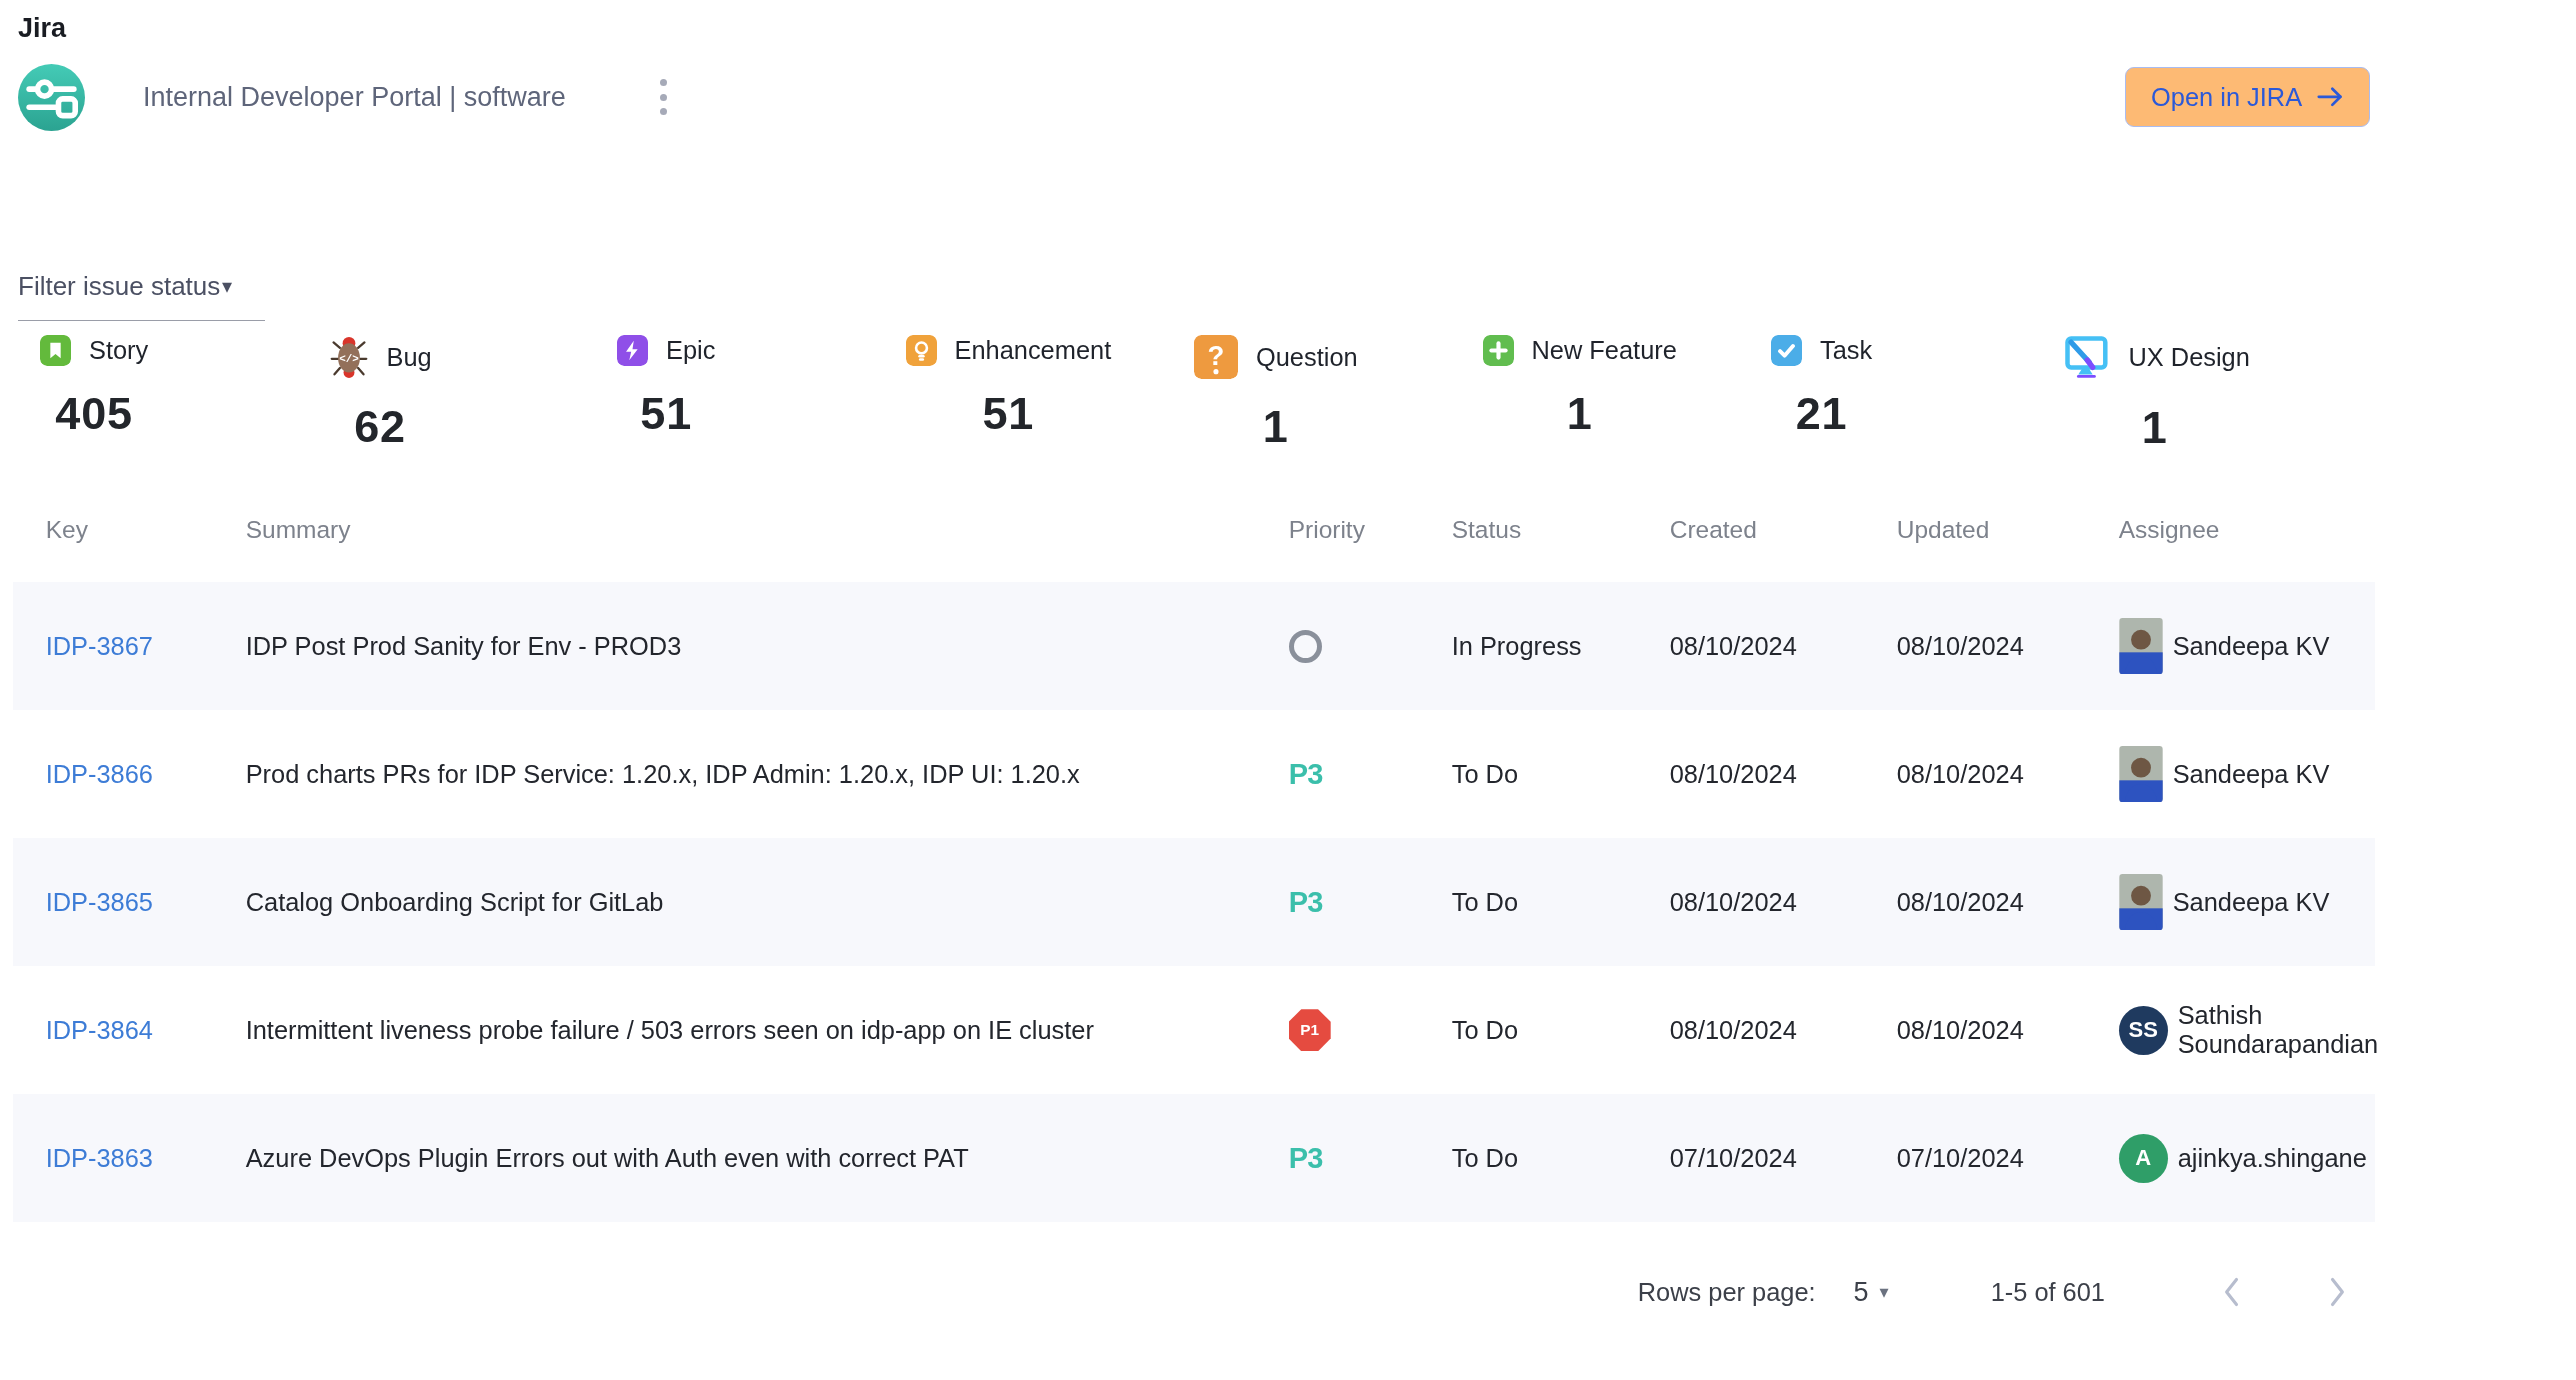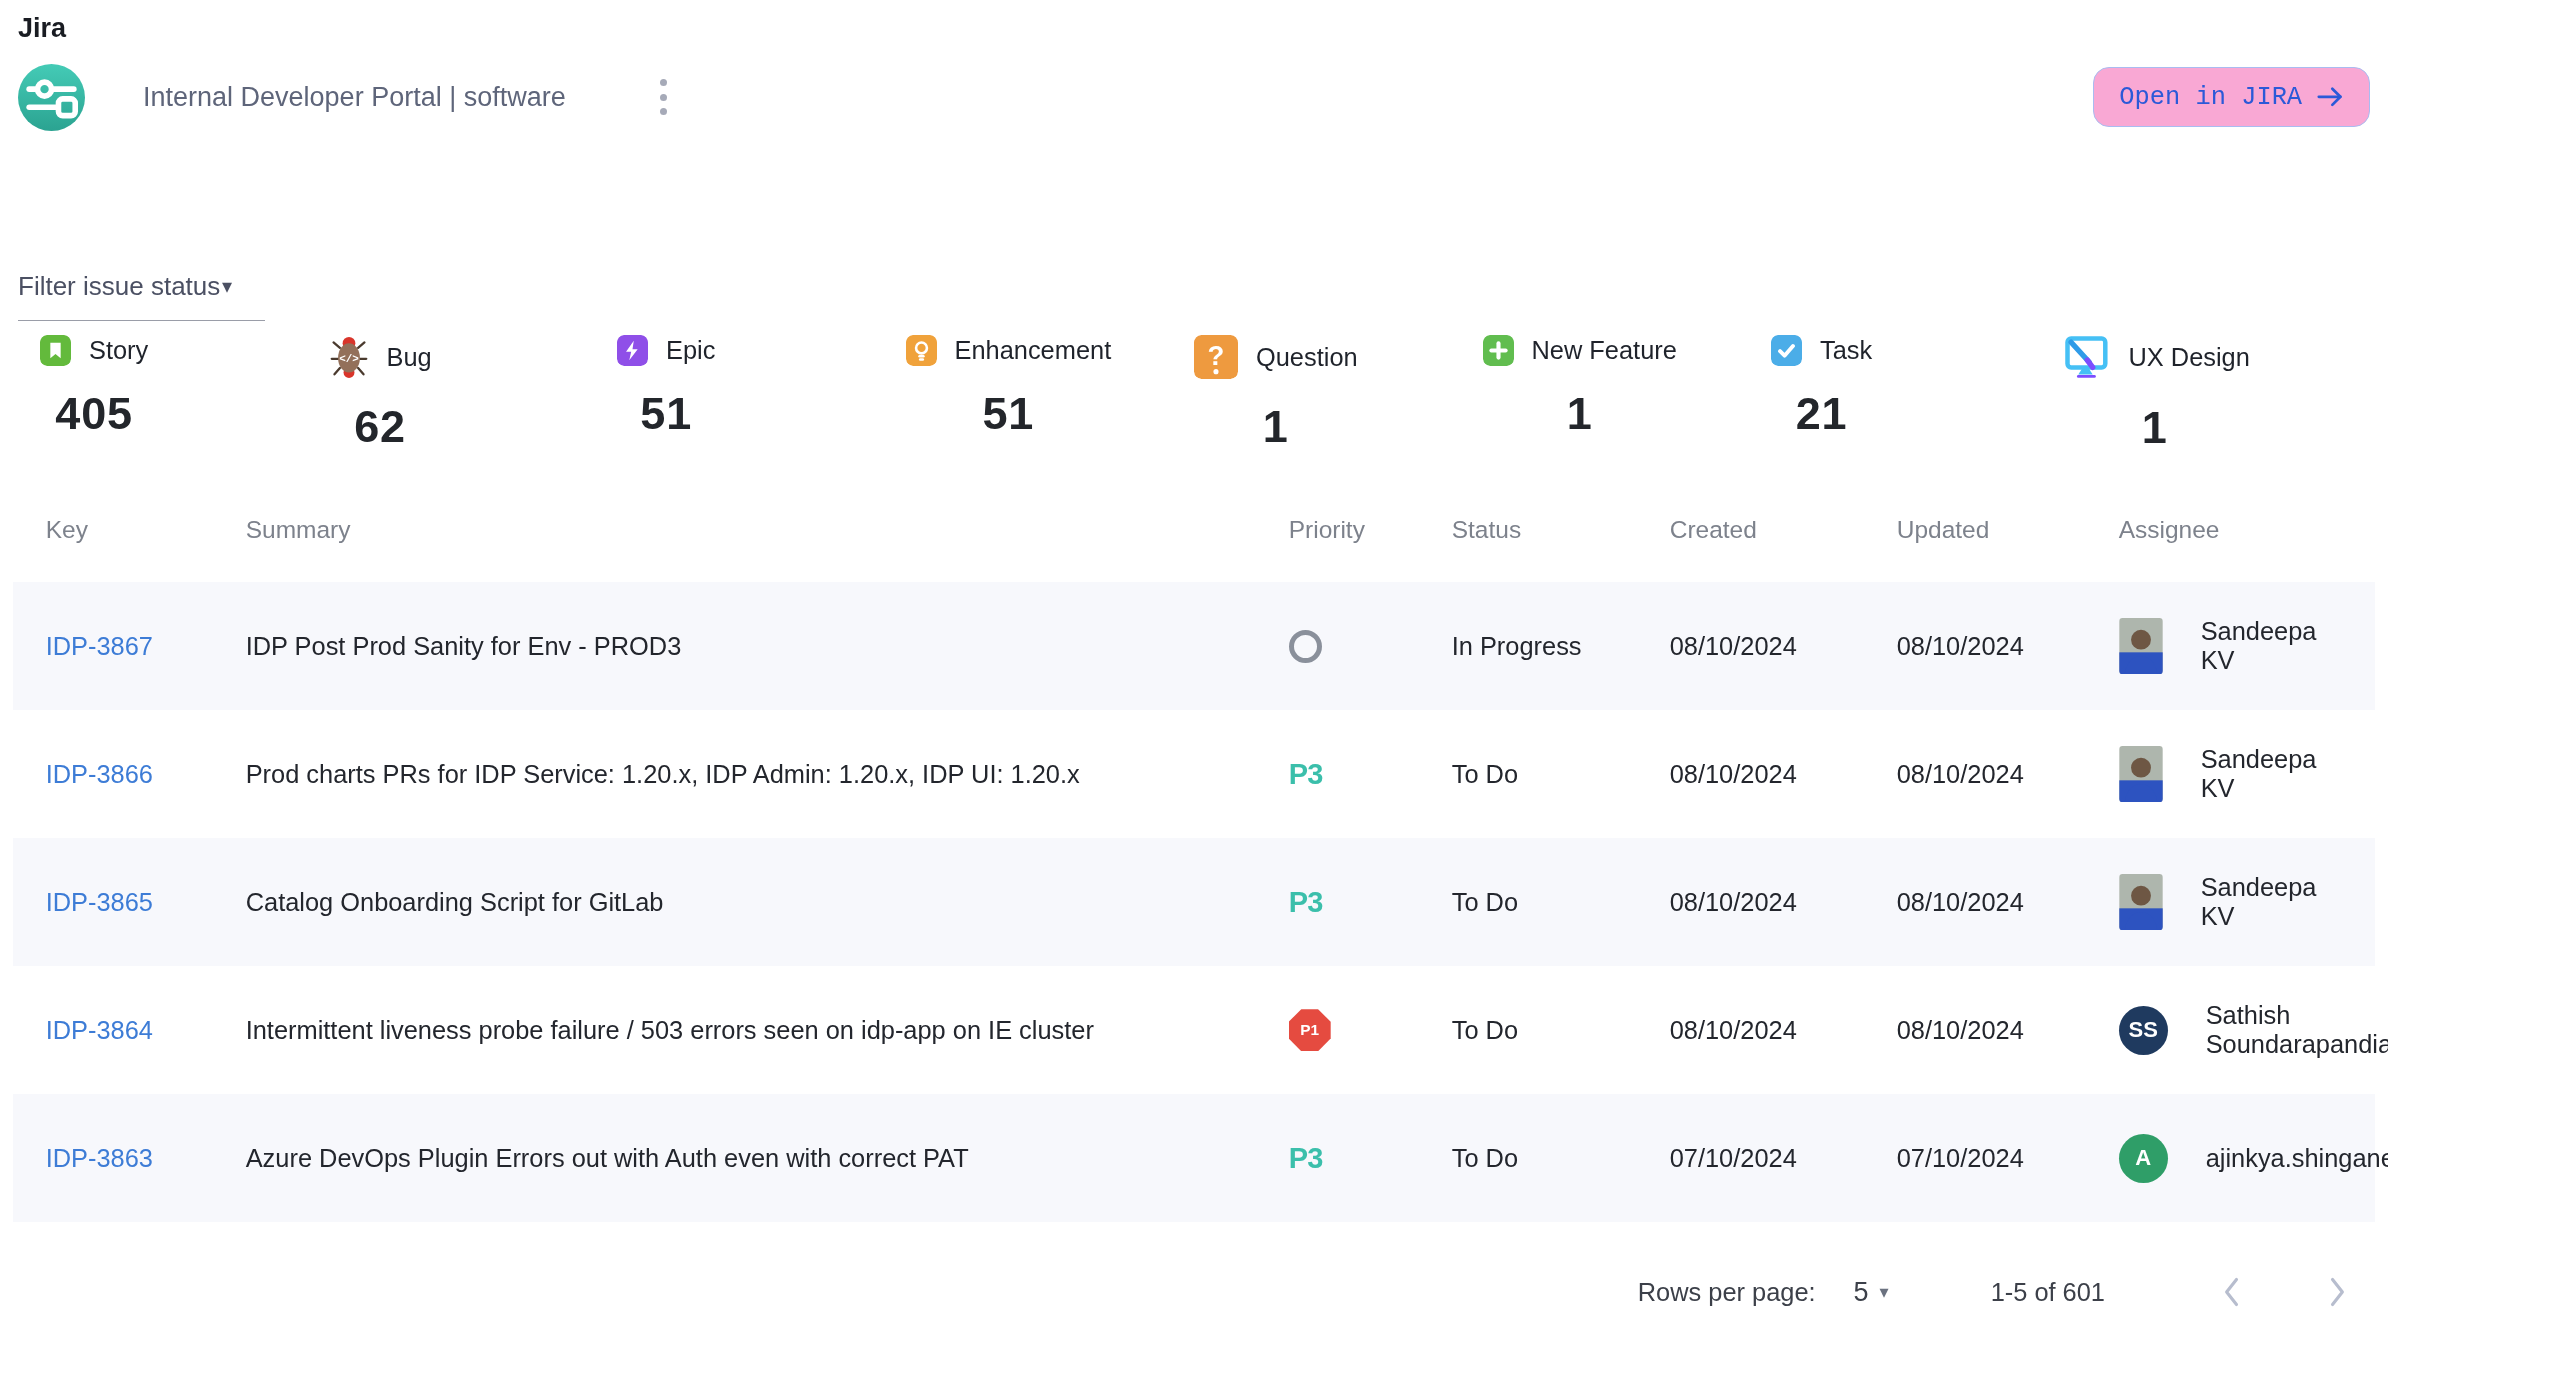--- a/index.html
+++ b/index.html
@@ -7,23 +7,23 @@
   .page { width: 2388px; height: 1381px; background: #fff; position: relative; overflow: hidden; }
 
   
   .app-title { padding: 12.7px 0 0 18px; font-size: 27px; font-weight: 700; color: #191c22; }
   .entity-header { display: flex; align-items: center; margin: 20px 18px 0 18px; gap: 36px; }
   .logo { width: 67px; height: 67px; flex: 0 0 auto; }
   .project-name { margin-left: 22px; font-size: 27px; color: #5e657a; }
   .kebab { margin-left: 51px; display: flex; flex-direction: column; gap: 7.3px; cursor: pointer; padding: 7.3px; }
   .kebab span { width: 7.3px; height: 7.3px; border-radius: 50%; background: #a6aab8; }
   .header-spacer { flex: 1; }
-  .open-jira-btn { display: flex; align-items: center; gap: 14.5px; border: 1.8px solid #a9bcf1; border-radius: 16px;
-     background: #f9a8d4; color: #2b59d8; font-size: 25.4px; padding: 14.5px 25.4px; cursor: pointer;
-     font-family: Liberation Mono, monospace; }
+  .open-jira-btn { display: flex; align-items: center; gap: 14.5px; border: 1.8px solid #a9bcf1; border-radius: 9px;
+     background: #fdba74; color: #2b59d8; font-size: 25.4px; padding: 14.5px 25.4px; cursor: pointer;
+     font-family: Liberation Sans, sans-serif; }
 
   
   .filter { margin: 140px 0 0 18px; width: 247px; cursor: pointer; }
   .filter-label { font-size: 26px; color: #4b5063; display: flex; align-items: center; }
   .filter-caret { font-size: 20px; color: #4b5063; margin-left: 1.8px; }
   .filter-underline { margin-top: 18px; border-bottom: 1.8px solid #9a9da8; width: 247px; }
 
   
   .counters { display: grid; grid-template-columns: repeat(8, 1fr); padding: 0 40px; margin-top: 14.5px; }
   .counter { display: flex; flex-direction: column; align-items: flex-start; }
@@ -39,21 +39,21 @@
             align-items: center; padding-left: 33px; padding-right: 18px; }
   .t-head { color: #7d828c; font-size: 24.5px; padding-top: 9px; padding-bottom: 38px; }
   .t-row { min-height: 128px; font-size: 25.4px; color: #23262d; }
   .t-row.striped { background: #f7f8fc; }
   .key-link { color: #3d7cd6; text-decoration: none; font-size: 25.4px; cursor: pointer; }
   .prio-ring { width: 33px; height: 33px; border: 5.4px solid #8a909b; border-radius: 50%; }
   .prio-p3 { font-size: 29px; font-weight: 700; color: #3bbfab; letter-spacing: -0.9px; }
   .prio-p1 { width: 42px; height: 42px; background: #e54b40; color: #fff; font-size: 15.4px; font-weight: 700;
      display: flex; align-items: center; justify-content: center;
      clip-path: polygon(30% 0, 70% 0, 100% 30%, 100% 70%, 70% 100%, 30% 100%, 0 70%, 0 30%); }
-  .assignee { display: flex; align-items: center; gap: 38px; }
+  .assignee { display: flex; align-items: center; gap: 10px; }
   .avatar-photo { width: 44px; height: 56px; border-radius: 3.6px; overflow: hidden; flex: 0 0 auto; }
   .avatar-circle { width: 49px; height: 49px; border-radius: 50%; color: #fff; font-size: 22px; font-weight: 700;
      display: flex; align-items: center; justify-content: center; flex: 0 0 auto; }
   .avatar-navy { background: #1f3a5f; }
   .avatar-green { background: #2f9e68; }
 
   
   .pagination { display: flex; align-items: center; justify-content: flex-end; margin-top: 53px; padding-right: 40px;
      font-size: 25.4px; color: #3c4049; }
   .rpp-value { margin-left: 38px; font-size: 27px; display: flex; align-items: center; gap: 11px; cursor: pointer; }

